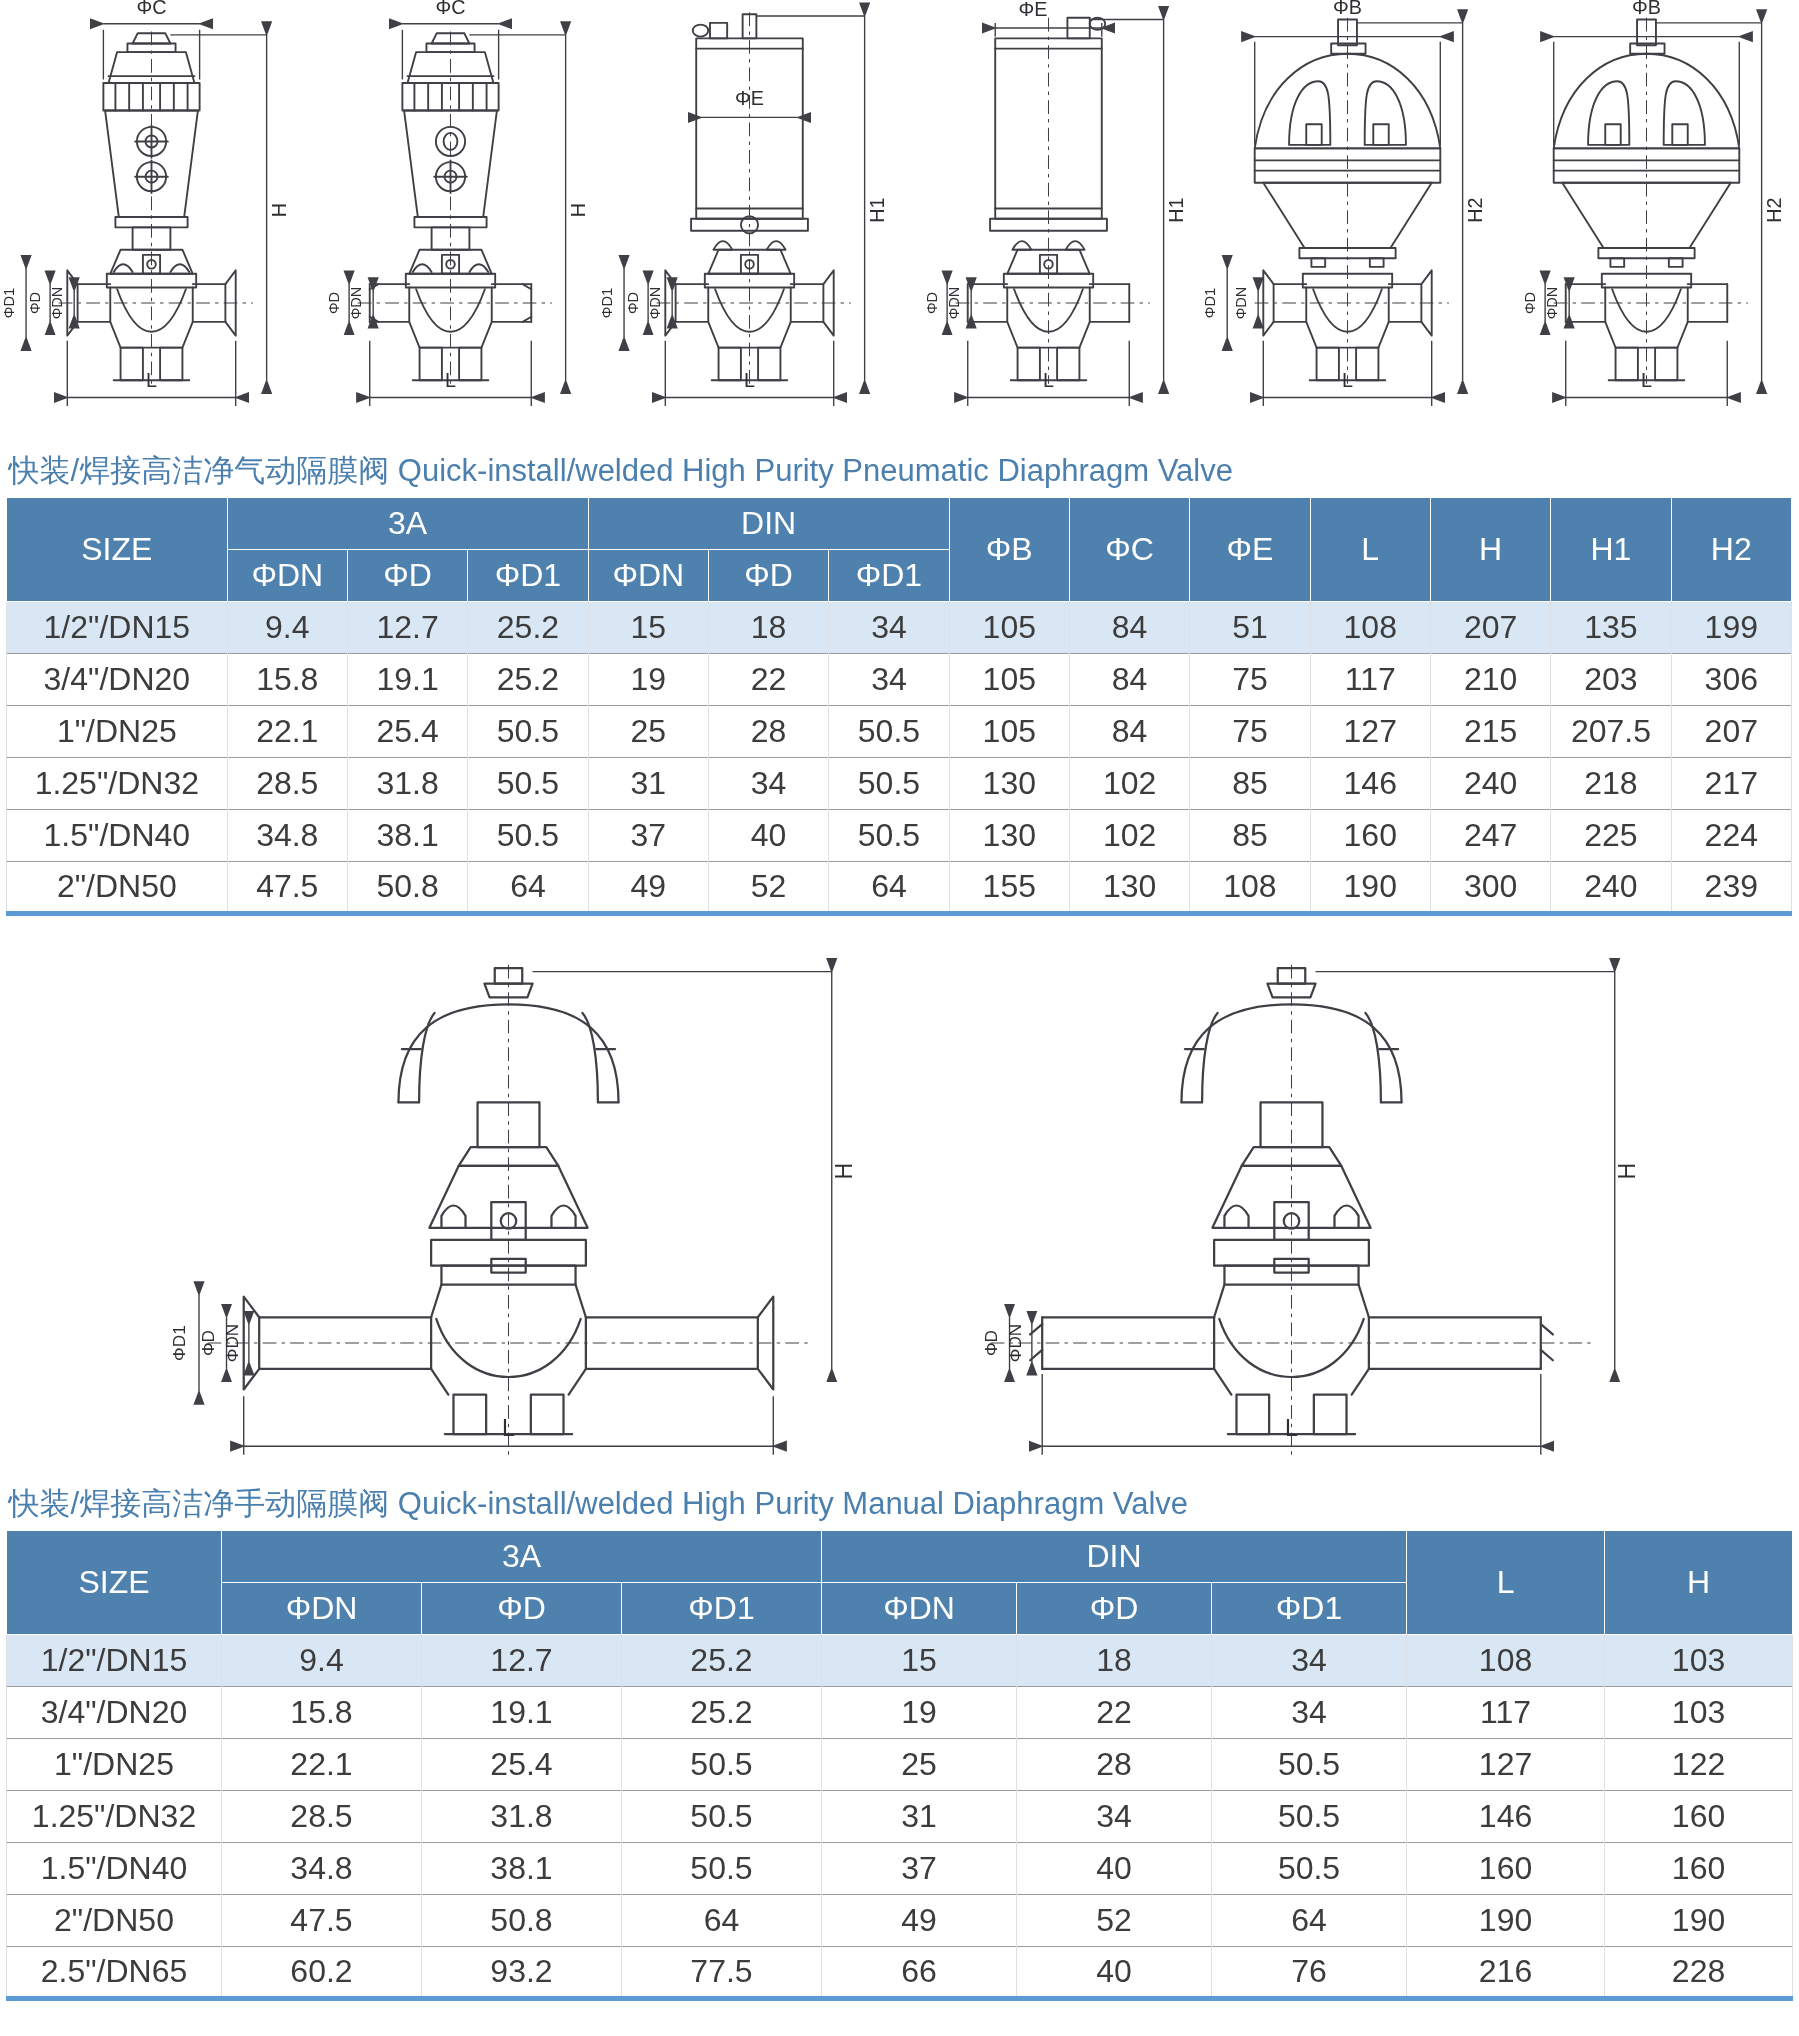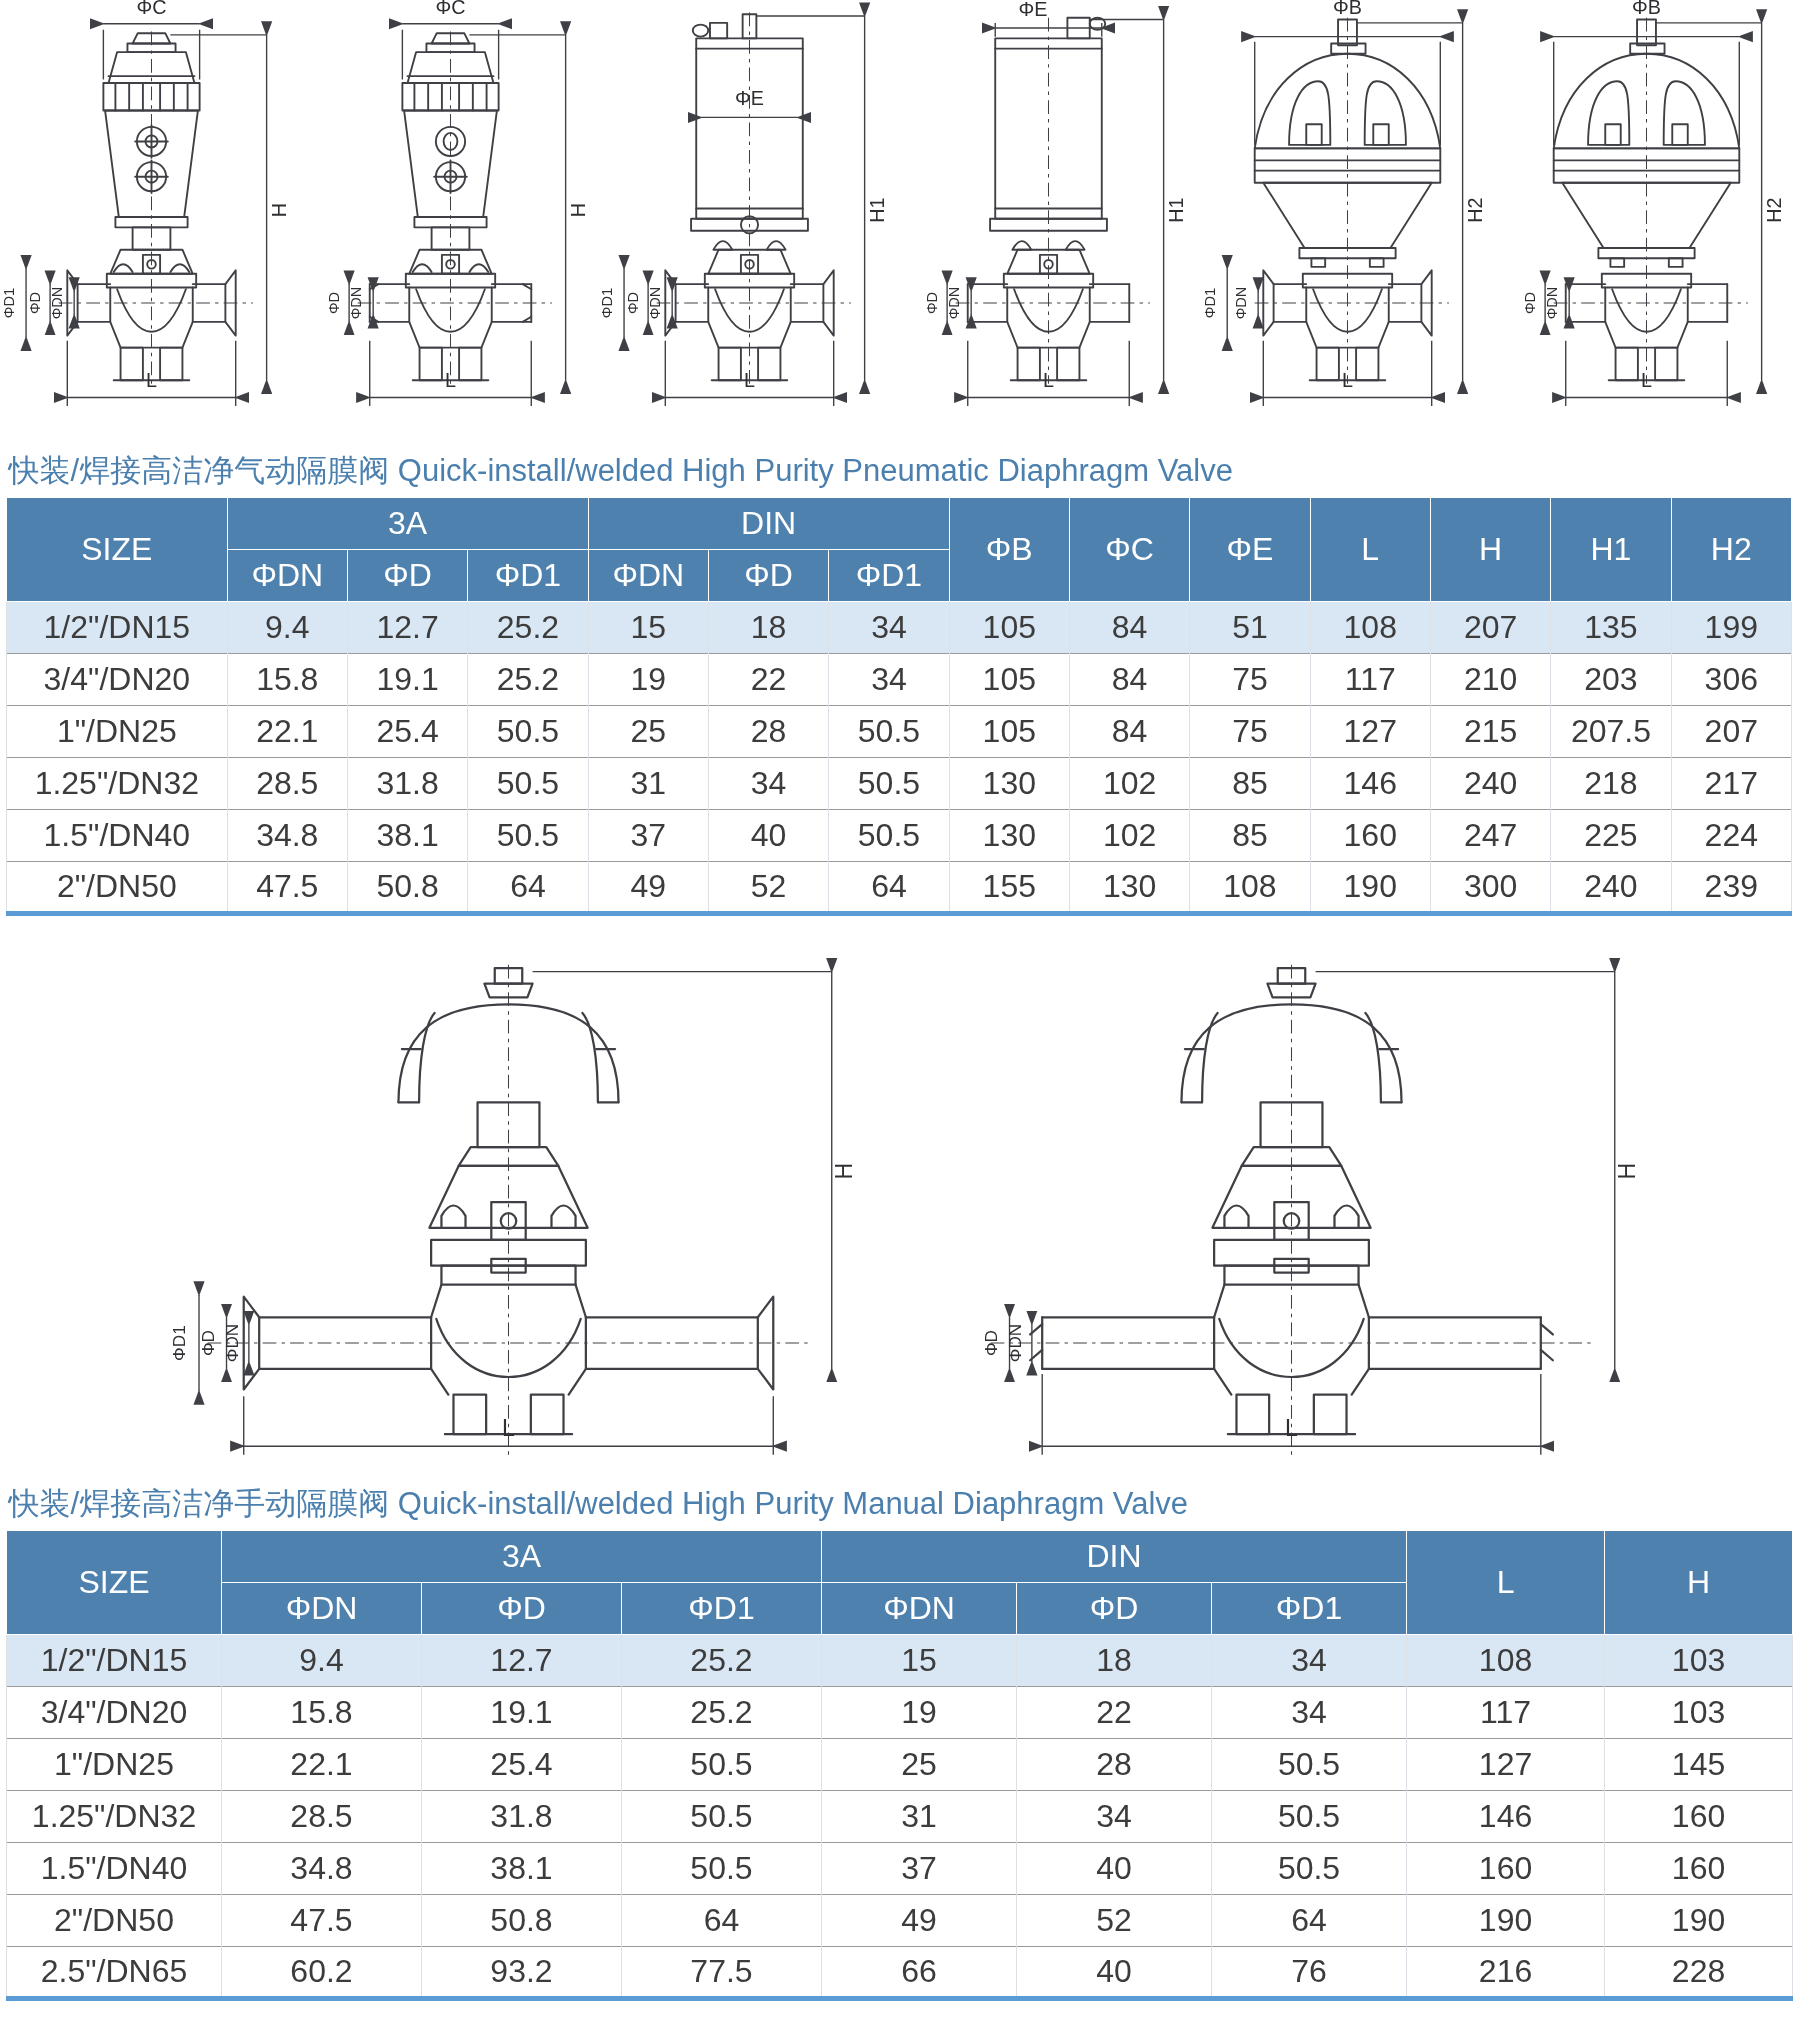--- a/index.html
+++ b/index.html
@@ -620,21 +620,21 @@
       </tr>
       <tr>
         <td>1"/DN25</td>
         <td>22.1</td>
         <td>25.4</td>
         <td>50.5</td>
         <td>25</td>
         <td>28</td>
         <td>50.5</td>
         <td>127</td>
-        <td>145</td>
+        <td>122</td>
       </tr>
       <tr>
         <td>1.25"/DN32</td>
         <td>28.5</td>
         <td>31.8</td>
         <td>50.5</td>
         <td>31</td>
         <td>34</td>
         <td>50.5</td>
         <td>146</td>

